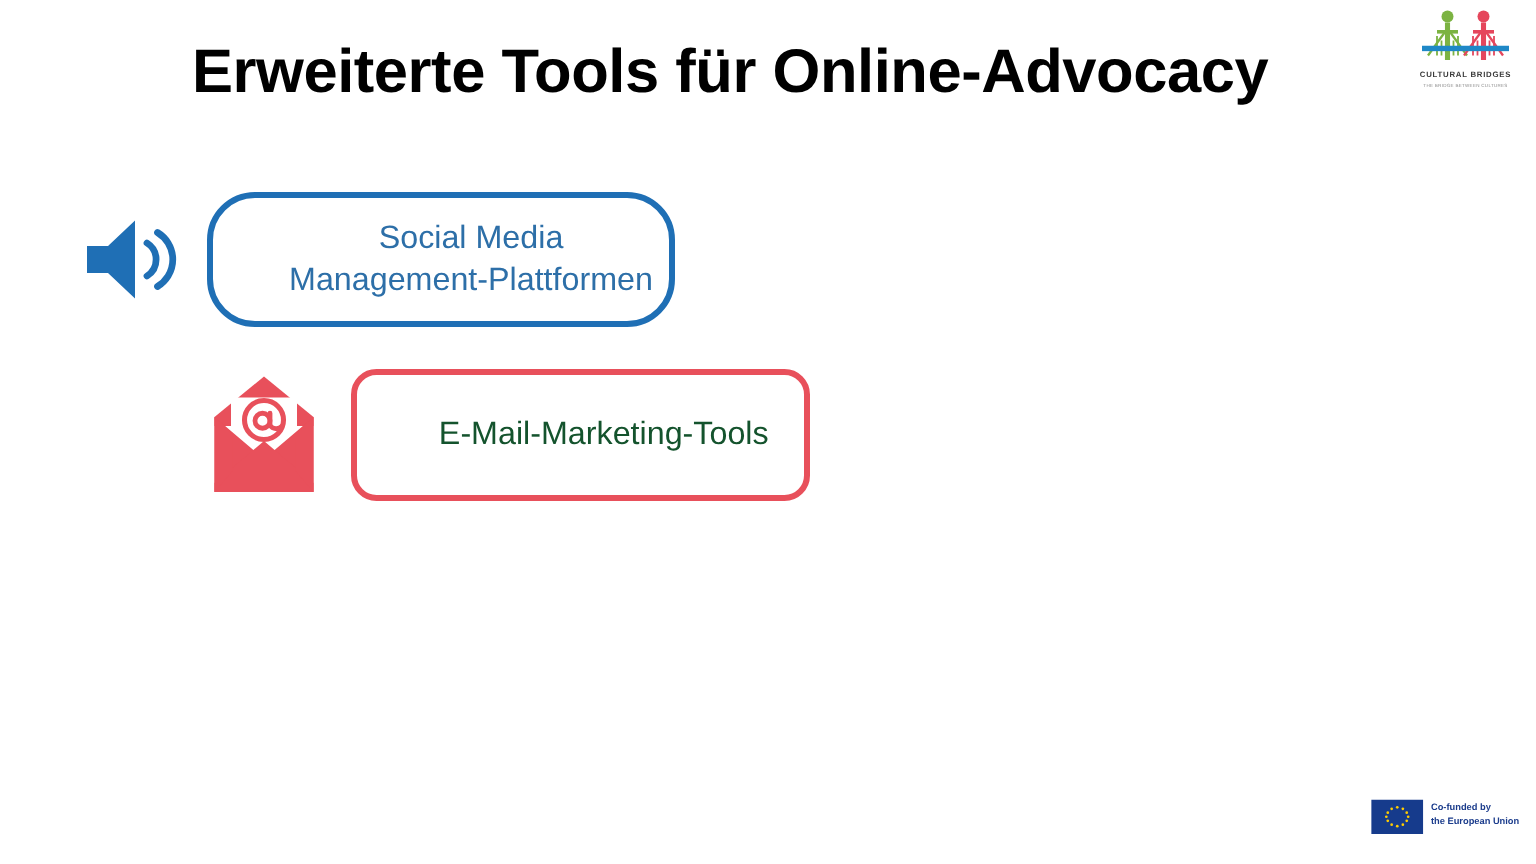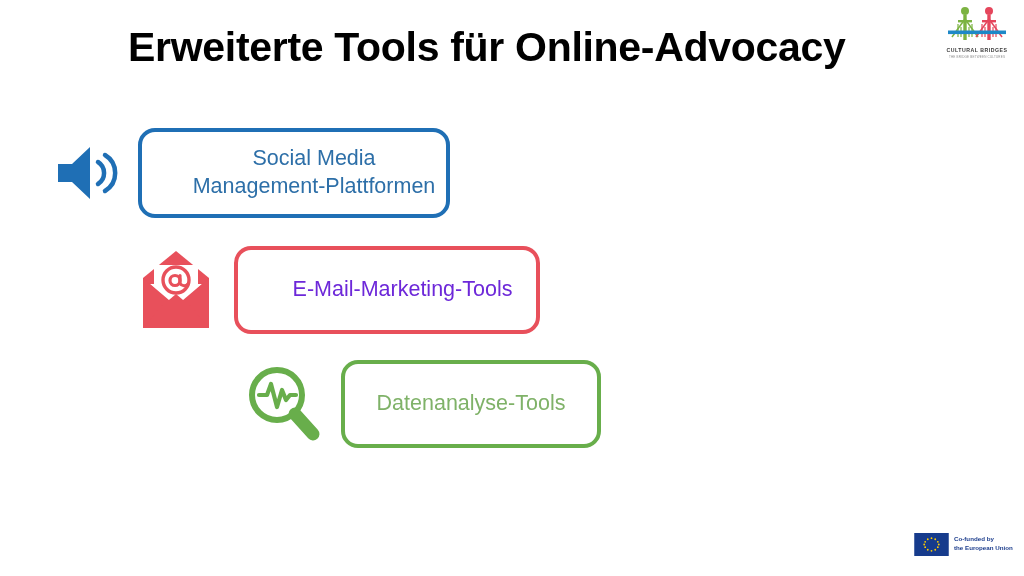--- a/index.html
+++ b/index.html
@@ -119,32 +119,32 @@
     font-size: 21.5px;
     line-height: 1.3;
     white-space: pre-line;
   }
 
   
   #row-social { left: 52px; top: 128px; }
   #row-social .row-icon { width: 74px; height: 62px; margin-right: 12px; }
   #row-social .row-box {
     width: 312px; height: 90px;
-    border-width: 4px; border-color: #1F6FB5; border-radius: 17px; padding-left: 40px;
+    border-width: 4px; border-color: #1F6FB5; border-radius: 32px; padding-left: 40px;
   }
   #row-social .row-box-label { color: #2D6FA8; }
 
   
   #row-email { left: 137px; top: 246px; }
   #row-email .row-icon { width: 78px; height: 84px; margin-right: 19px; }
   #row-email .row-box {
     width: 306px; height: 88px;
     border-width: 4px; border-color: #E8505B; border-radius: 17px;
   }
-  #row-email .row-box-label { color: #6d28d9; margin-left: 31px; }
+  #row-email .row-box-label { color: #14532d; margin-left: 31px; }
 
   
   #row-data { left: 243px; top: 360px; }
   #row-data .row-icon { width: 80px; height: 84px; margin-right: 18px; }
   #row-data .row-box {
     width: 260px; height: 88px;
     border-width: 4px; border-color: #68AE4B; border-radius: 17px;
   }
   #row-data .row-box-label { color: #7FB268; }
 
@@ -250,27 +250,15 @@
           <circle cx="-1" cy="0.5" r="5" fill="none" stroke="#E8505B" stroke-width="3.2"></circle>
           <path d="M4 -4.5 L4 3.5 A5 5 0 0 0 12 4" fill="none" stroke="#E8505B" stroke-width="3.2" stroke-linecap="round"></path>
         </g>
       </svg>
     </span>
     <div class="row-box">
       <span class="row-box-label">E-Mail-Marketing-Tools</span>
     </div>
   </div>
 
-  <div class="row" id="row-data">
-    <span class="row-icon">
-      <svg viewBox="0 0 80 84" width="80" height="84" xmlns="http://www.w3.org/2000/svg">
-        <circle cx="34" cy="33" r="25" fill="none" stroke="#68AE4B" stroke-width="6"></circle>
-        <path d="M52 52 L70 72" stroke="#68AE4B" stroke-width="13" stroke-linecap="round"></path>
-        <path d="M16 33 L24 33 L28 22 L34 45 L39 28 L43 38 L47 33 L53 33" fill="none" stroke="#68AE4B" stroke-width="4.2" stroke-linejoin="round" stroke-linecap="round"></path>
-      </svg>
-    </span>
-    <div class="row-box">
-      <span class="row-box-label">Datenanalyse-Tools</span>
-    </div>
-  </div>
 
 
 </div>
 
 </body></html>

